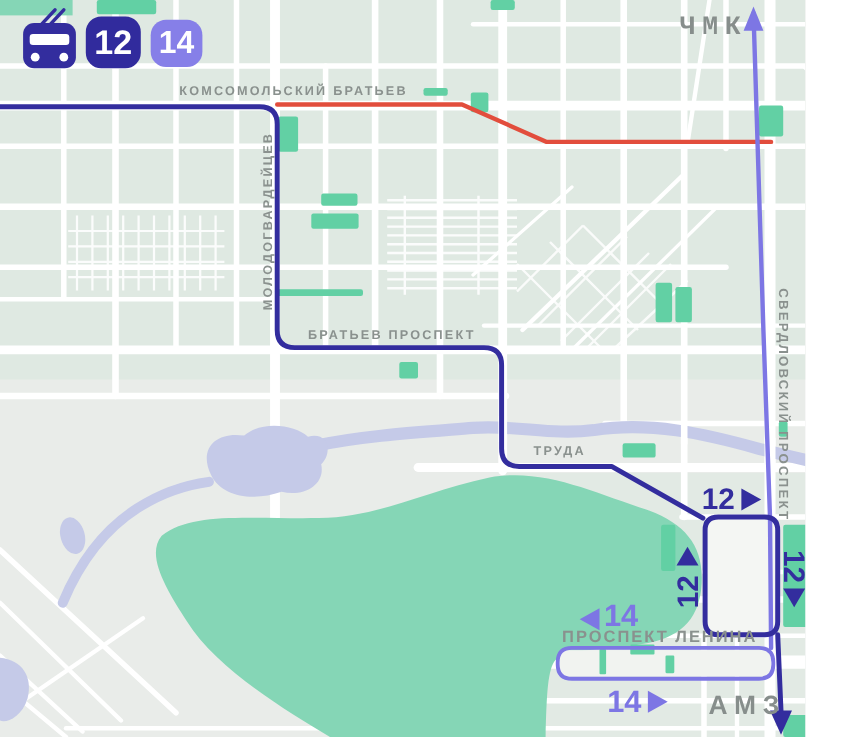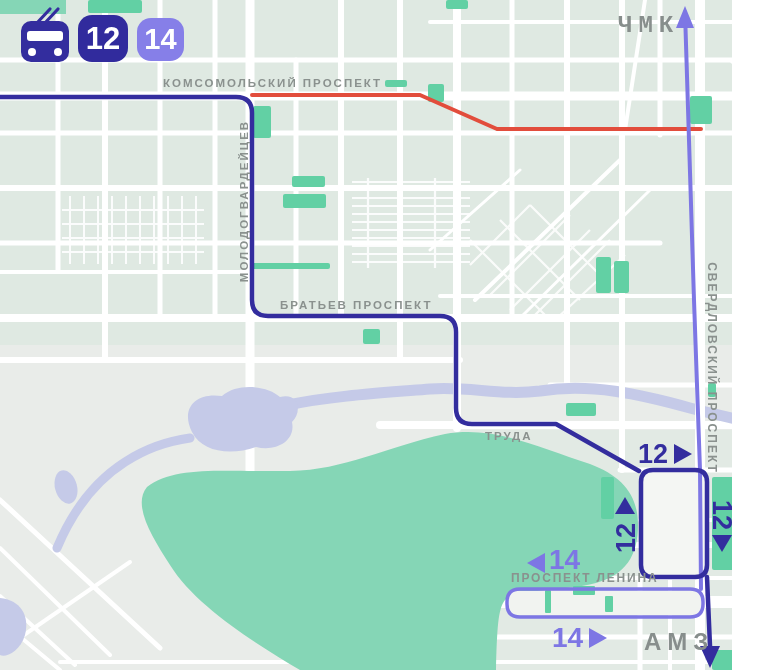--- a/index.html
+++ b/index.html
@@ -14,23 +14,23 @@
   #map-svg{position:absolute;left:0;top:0;}
   .lbl{position:absolute;color:var(--street_label);font-weight:700;white-space:nowrap;
        font-size:11.5px;letter-spacing:2px;}
   .lbl-rot{transform:translate(-50%,-50%) rotate(-90deg);}
   .lbl-rot-cw{transform:translate(-50%,-50%) rotate(90deg);}
   .terminus{position:absolute;color:var(--terminus_label);font-weight:600;font-size:24px;
        letter-spacing:6px;white-space:nowrap;}
   #lbl-komsomolsky{left:163px;top:77px;}
   #lbl-molodogvardeytsev{left:244px;top:201px;}
   #lbl-bratyev{left:280px;top:299px;}
-  #lbl-truda{left:485px;top:430px;}
+  #lbl-truda{left:485px;top:405px;}
   #lbl-sverdlovsky{left:712px;top:368px;font-size:12px;}
-  #lbl-lenina{left:511px;top:571px;font-size:12px;letter-spacing:1.8px;}
+  #lbl-lenina{left:511px;top:571px;font-size:15px;letter-spacing:1.8px;}
   #t-chmk{left:618px;top:12px;font-family:Liberation Mono, monospace;}
   #t-amz{left:644px;top:628px;}
   
   #header{position:absolute;left:0;top:0;}
   .badge{position:absolute;display:flex;align-items:center;justify-content:center;
          color:#fff;font-weight:800;border-radius:14px;}
   #badge-12{left:78px;top:15px;width:50px;height:47px;background:var(--badge_12);font-size:31px;}
   #badge-14{left:137px;top:18px;width:47px;height:43px;background:var(--badge_14);font-size:29px;}
   #trolleybus{position:absolute;left:14px;top:4px;}
   
@@ -203,21 +203,21 @@
       </g>
       <rect x="7" y="17" width="48" height="41" rx="10" style="fill:var(--route_12)"></rect>
       <rect x="13" y="27" width="36" height="10" rx="3" fill="#ffffff"></rect>
       <circle cx="18" cy="48" r="4" fill="#ffffff"></circle>
         <circle cx="44" cy="48" r="4" fill="#ffffff"></circle>
     </svg>
     <div class="badge" id="badge-12">12</div>
     <div class="badge" id="badge-14">14</div>
   </div>
 
-  <div class="lbl" id="lbl-komsomolsky">КОМСОМОЛЬСКИЙ ПРОСПЕКТ</div>
+  <div class="lbl" id="lbl-komsomolsky">КОМСОМОЛЬСКИЙ БРАТЬЕВ</div>
   <div class="lbl lbl-rot" id="lbl-molodogvardeytsev">МОЛОДОГВАРДЕЙЦЕВ</div>
   <div class="lbl" id="lbl-bratyev">БРАТЬЕВ ПРОСПЕКТ</div>
   <div class="lbl" id="lbl-truda">ТРУДА</div>
   <div class="lbl lbl-rot-cw" id="lbl-sverdlovsky">СВЕРДЛОВСКИЙ ПРОСПЕКТ</div>
   <div class="lbl" id="lbl-lenina">ПРОСПЕКТ ЛЕНИНА</div>
 
   <div class="terminus" id="t-chmk">ЧМК</div>
   <div class="terminus" id="t-amz">АМЗ</div>
 
   <div class="mk mk-12" id="mk12top-n">12</div>

